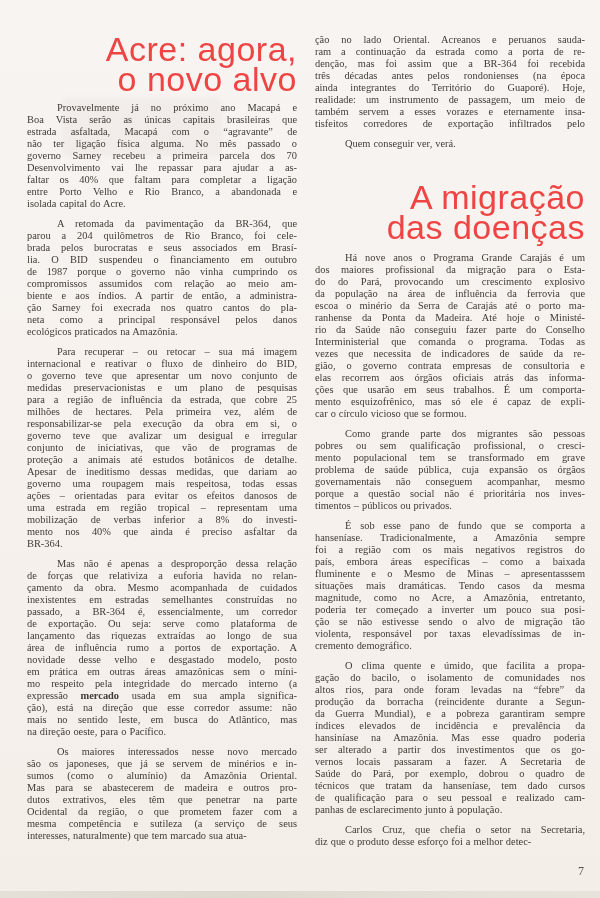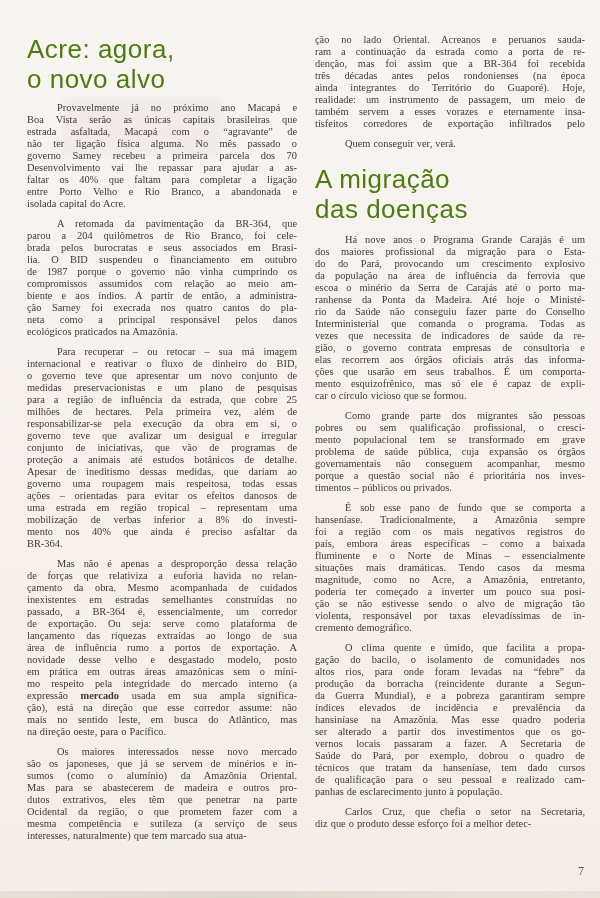--- a/index.html
+++ b/index.html
@@ -6,25 +6,25 @@
   body{
     width:600px;height:898px;position:relative;overflow:hidden;
     background:linear-gradient(180deg,#f8f4f1 0%,#f6f1ed 55%,#f3eee8 100%);
     font-family:"Liberation Serif",serif;
   }
   .col{position:absolute;width:270px;}
   #left-col{left:27px;top:34px;}
   #right-col{left:315px;top:26px;}
   .heading{
     font-family:"Liberation Sans",sans-serif;
-    font-size:26px;line-height:30px;font-weight:400;
-    text-align:left;color:#4d7c0f;letter-spacing:0.5px;
+    font-size:34px;line-height:30px;font-weight:400;
+    text-align:right;color:#ef4444;letter-spacing:0.5px;
     margin:0 0 8px 0;
   }
-  .heading.second{margin-top:14px;margin-bottom:10px;}
+  .heading.second{margin-top:32px;margin-bottom:10px;}
   .para{margin:8px 0 7px 0;}
   .line{
     font-size:10.4px;line-height:12px;color:#403b36;
     text-align:justify;text-align-last:justify;
     word-spacing:0.4px;
   }
   .line.last{text-align-last:left;}
   .para.indent .line:first-child{text-indent:30px;}
   .bold{font-weight:bold;}
   #page-number{
@@ -161,21 +161,21 @@
       <div class="line">problema de saúde pública, cuja expansão os órgãos</div>
       <div class="line">governamentais não conseguem acompanhar, mesmo</div>
       <div class="line">porque a questão social não é prioritária nos inves-</div>
       <div class="line last">timentos – públicos ou privados.</div>
     </div>
     <div class="para indent">
       <div class="line">É sob esse pano de fundo que se comporta a</div>
       <div class="line">hanseníase. Tradicionalmente, a Amazônia sempre</div>
       <div class="line">foi a região com os mais negativos registros do</div>
       <div class="line">país, embora áreas específicas – como a baixada</div>
-      <div class="line">fluminente e o Norte de Minas – essencialmente</div>
+      <div class="line">fluminente e o Mesmo de Minas – apresentasssem</div>
       <div class="line">situações mais dramáticas. Tendo casos da mesma</div>
       <div class="line">magnitude, como no Acre, a Amazônia, entretanto,</div>
       <div class="line">poderia ter começado a inverter um pouco sua posi-</div>
       <div class="line">ção se não estivesse sendo o alvo de migração tão</div>
       <div class="line">violenta, responsável por taxas elevadíssimas de in-</div>
       <div class="line last">cremento demográfico.</div>
     </div>
     <div class="para indent">
       <div class="line">O clima quente e úmido, que facilita a propa-</div>
       <div class="line">gação do bacilo, o isolamento de comunidades nos</div>

